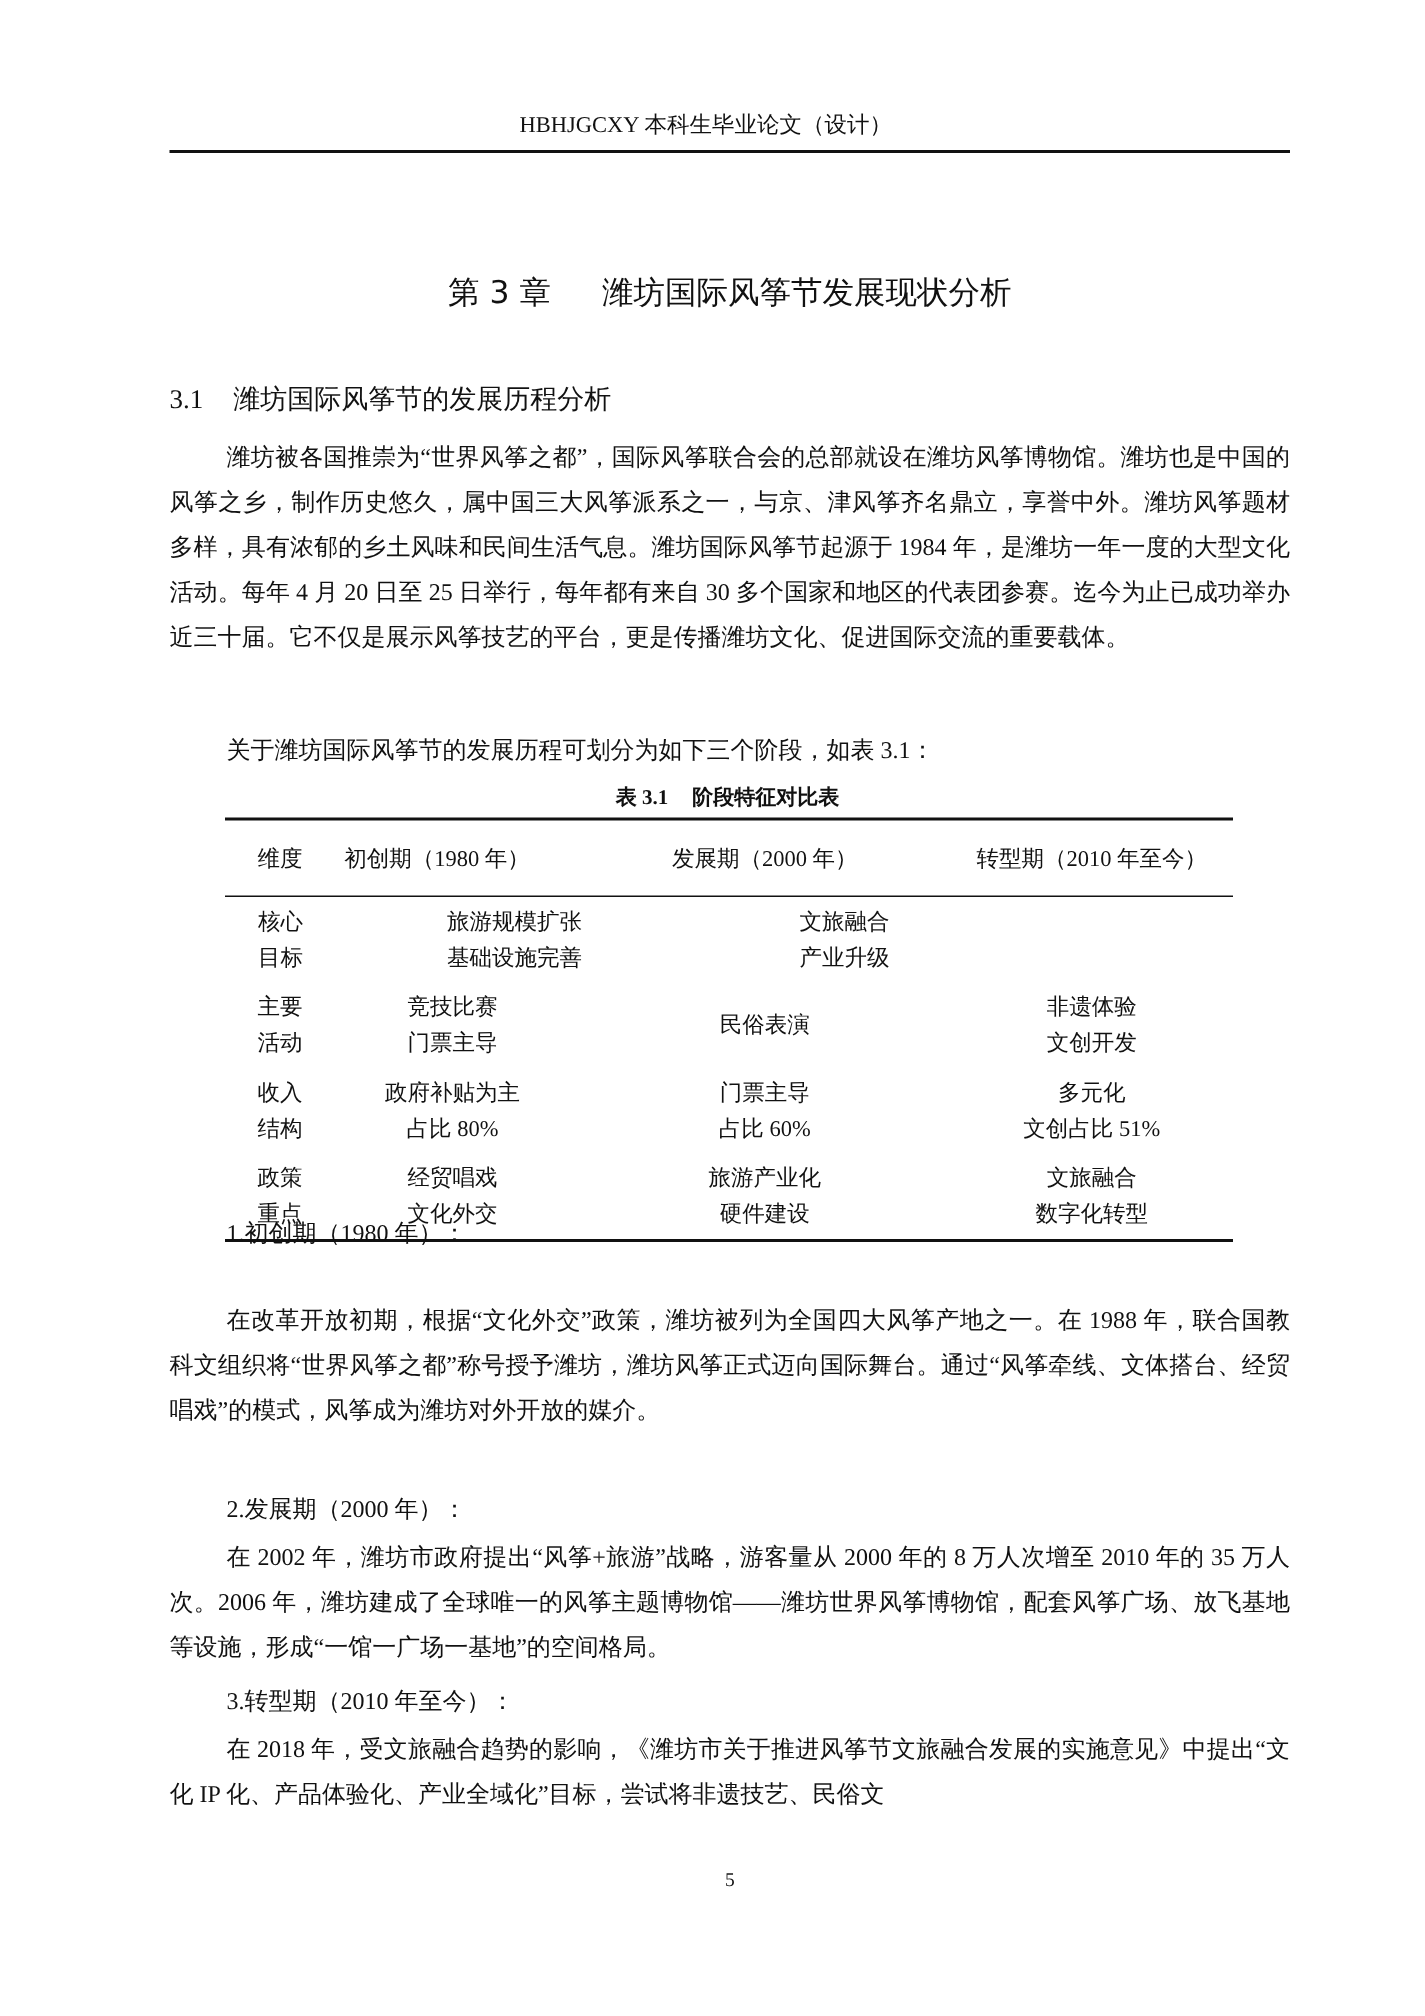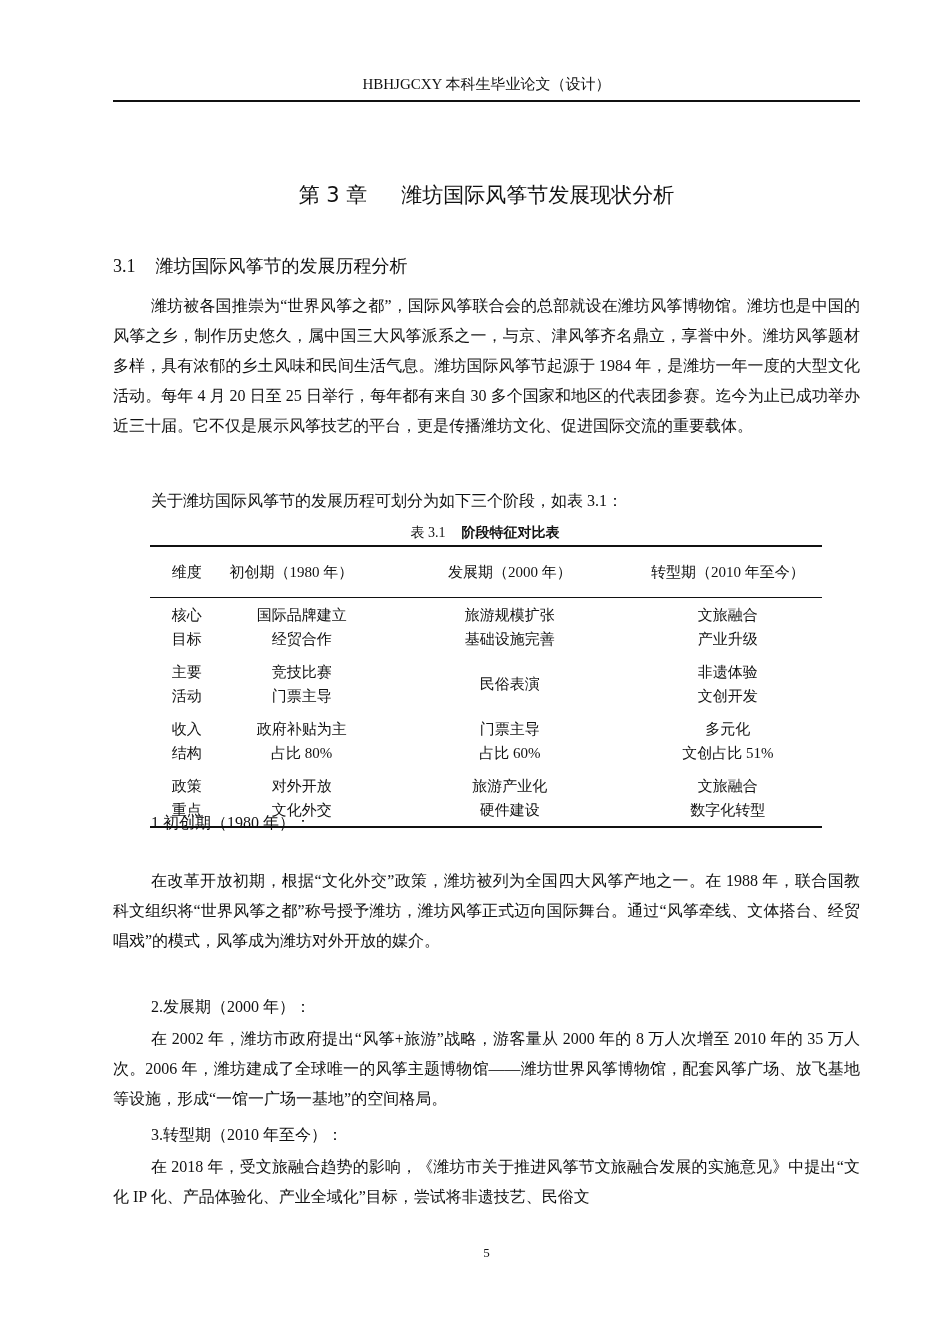--- a/index.html
+++ b/index.html
@@ -1,32 +1,32 @@
 <!DOCTYPE html>
 <html><head>
 <meta charset="utf-8">
 <style>
   html, body { margin: 0; padding: 0; background: #ffffff; }
   body { width: 950px; height: 1344px; position: relative; overflow: hidden;
          font-family: "Liberation Serif", "DejaVu Serif", serif; color: #111; }
-  .page-header { position: absolute; left: 113px; top: 74px; width: 747px; text-align: center;
+  .page-header { position: absolute; left: 97px; top: 74px; width: 747px; text-align: center;
                  font-size: 15px; line-height: 20px; }
   .header-rule { position: absolute; left: 113px; top: 100px; width: 747px; height: 2px; background: #111; }
   .chapter-title { position: absolute; left: 113px; top: 180px; width: 747px; text-align: center;
                    font-family: "DejaVu Sans", "Liberation Sans", sans-serif; font-size: 21px; line-height: 30px; }
   .chapter-title .num { margin-right: 34px; }
   .section-title { position: absolute; left: 113px; top: 252px; font-family: "DejaVu Sans", "Liberation Sans", sans-serif;
                    font-size: 18px; line-height: 28px; }
   .section-title .num { font-family: "Liberation Serif", serif; margin-right: 20px; margin-top: 44px; }
   .para { position: absolute; left: 113px; width: 747px; font-size: 16px; line-height: 30px;
           text-align: justify; text-indent: 38px; }
   .plain { position: absolute; left: 151px; font-size: 16px; line-height: 30px; }
   .table-caption { position: absolute; left: 140px; width: 690px; top: 522px; text-align: center;
                    font-family: "DejaVu Sans", "Liberation Sans", sans-serif; font-size: 14px; line-height: 20px; font-weight: bold; }
-  .table-caption .num { font-family: "Liberation Serif", serif; font-weight: normal; margin-right: 16px; text-align: center; }
+  .table-caption .num { font-family: "Liberation Serif", serif; font-weight: bold; margin-right: 16px; text-align: center; }
   .tbl { position: absolute; left: 150px; top: 545px; width: 672px; border-top: 2px solid #111; border-bottom: 2px solid #111; }
   .tbl-head { display: flex; height: 50px; align-items: center; border-bottom: 1.5px solid #111; font-size: 15px; }
   .tbl-row { display: flex; height: 57px; align-items: center; font-size: 15px; line-height: 24px; }
   .tbl-row:first-of-type { margin-top: 2px; }
   .c0 { width: 62px; padding-left: 6px; text-align: center; }
   .c1 { width: 170px; text-align: center; }
   .c2 { width: 250px; text-align: center; }
   .c3 { width: 190px; text-align: center; }
   .tbl-head .c1 { text-align: left; padding-left: 12px; width: 158px; }
   .cell-line { display: block; }
@@ -58,24 +58,20 @@
     <div class="c0">维度</div>
     <div class="c1">初创期（1980 年）</div>
     <div class="c2">发展期（2000 年）</div>
     <div class="c3">转型期（2010 年至今）</div>
   </div>
 
   <div class="tbl-row">
     <div class="c0">
         <span class="cell-line">核心</span>
         <span class="cell-line">目标</span>
-      </div>
-    <div class="c1">
-        <span class="cell-line">国际品牌建立</span>
-        <span class="cell-line">经贸合作</span>
       </div>
     <div class="c2">
         <span class="cell-line">旅游规模扩张</span>
         <span class="cell-line">基础设施完善</span>
       </div>
     <div class="c3">
         <span class="cell-line">文旅融合</span>
         <span class="cell-line">产业升级</span>
       </div>
   </div>
@@ -113,21 +109,21 @@
         <span class="cell-line">多元化</span>
         <span class="cell-line">文创占比 51%</span>
       </div>
   </div>
   <div class="tbl-row">
     <div class="c0">
         <span class="cell-line">政策</span>
         <span class="cell-line">重点</span>
       </div>
     <div class="c1">
-        <span class="cell-line">对外开放</span>
+        <span class="cell-line">经贸唱戏</span>
         <span class="cell-line">文化外交</span>
       </div>
     <div class="c2">
         <span class="cell-line">旅游产业化</span>
         <span class="cell-line">硬件建设</span>
       </div>
     <div class="c3">
         <span class="cell-line">文旅融合</span>
         <span class="cell-line">数字化转型</span>
       </div>

